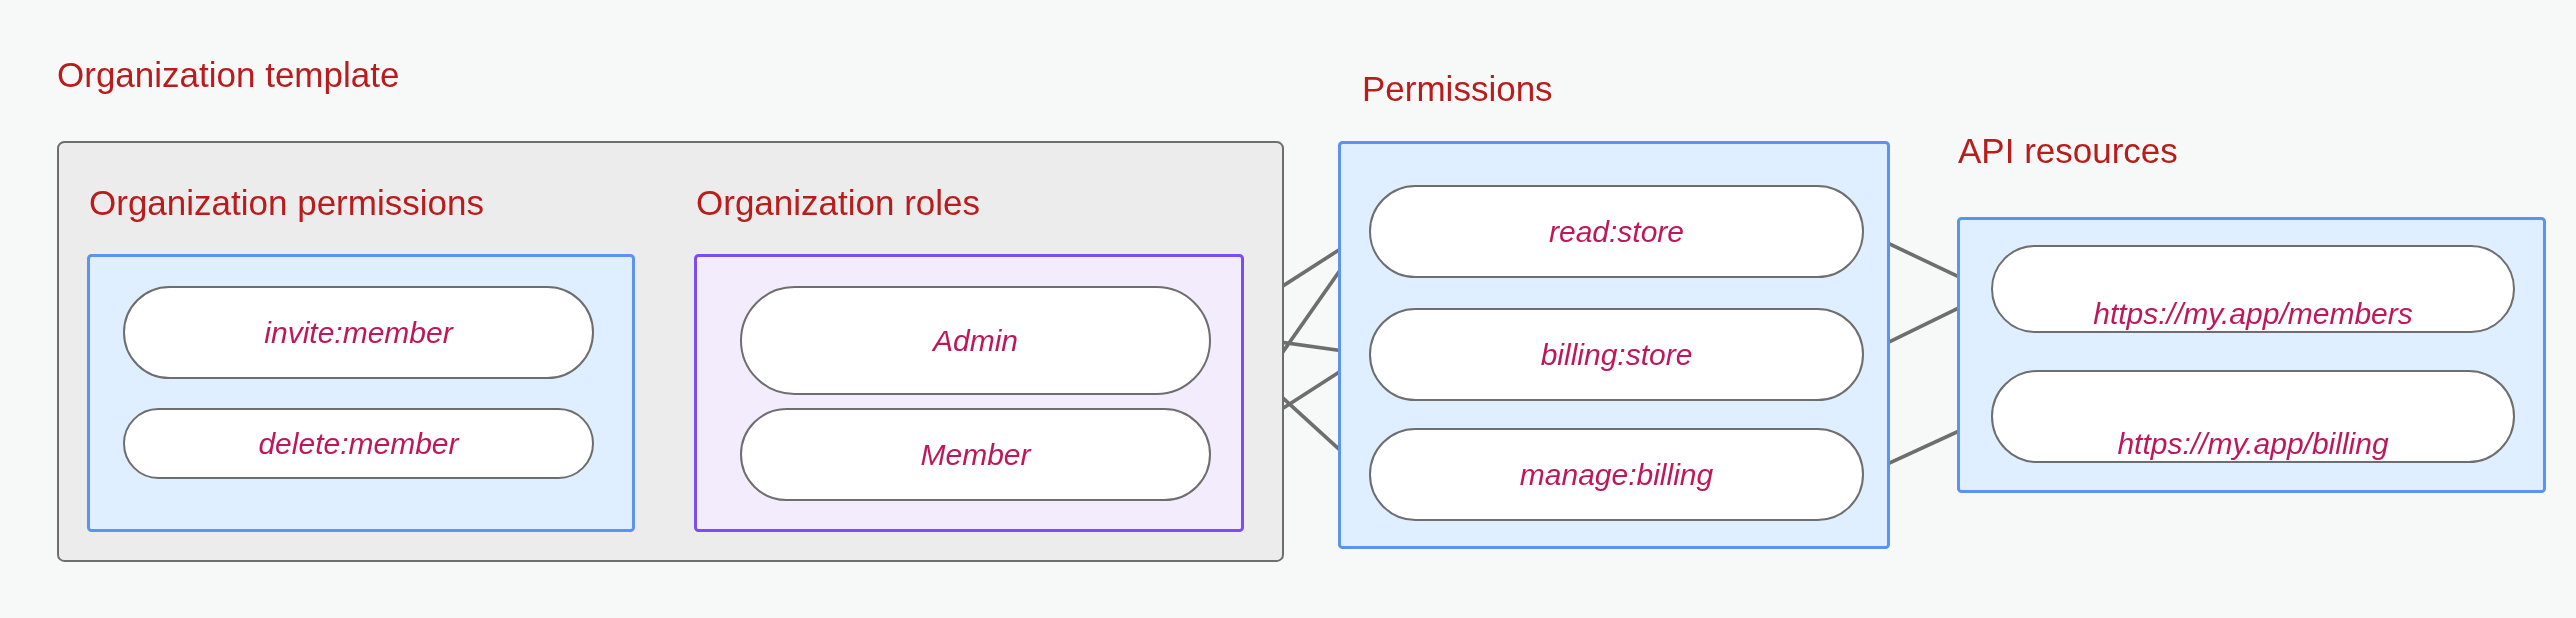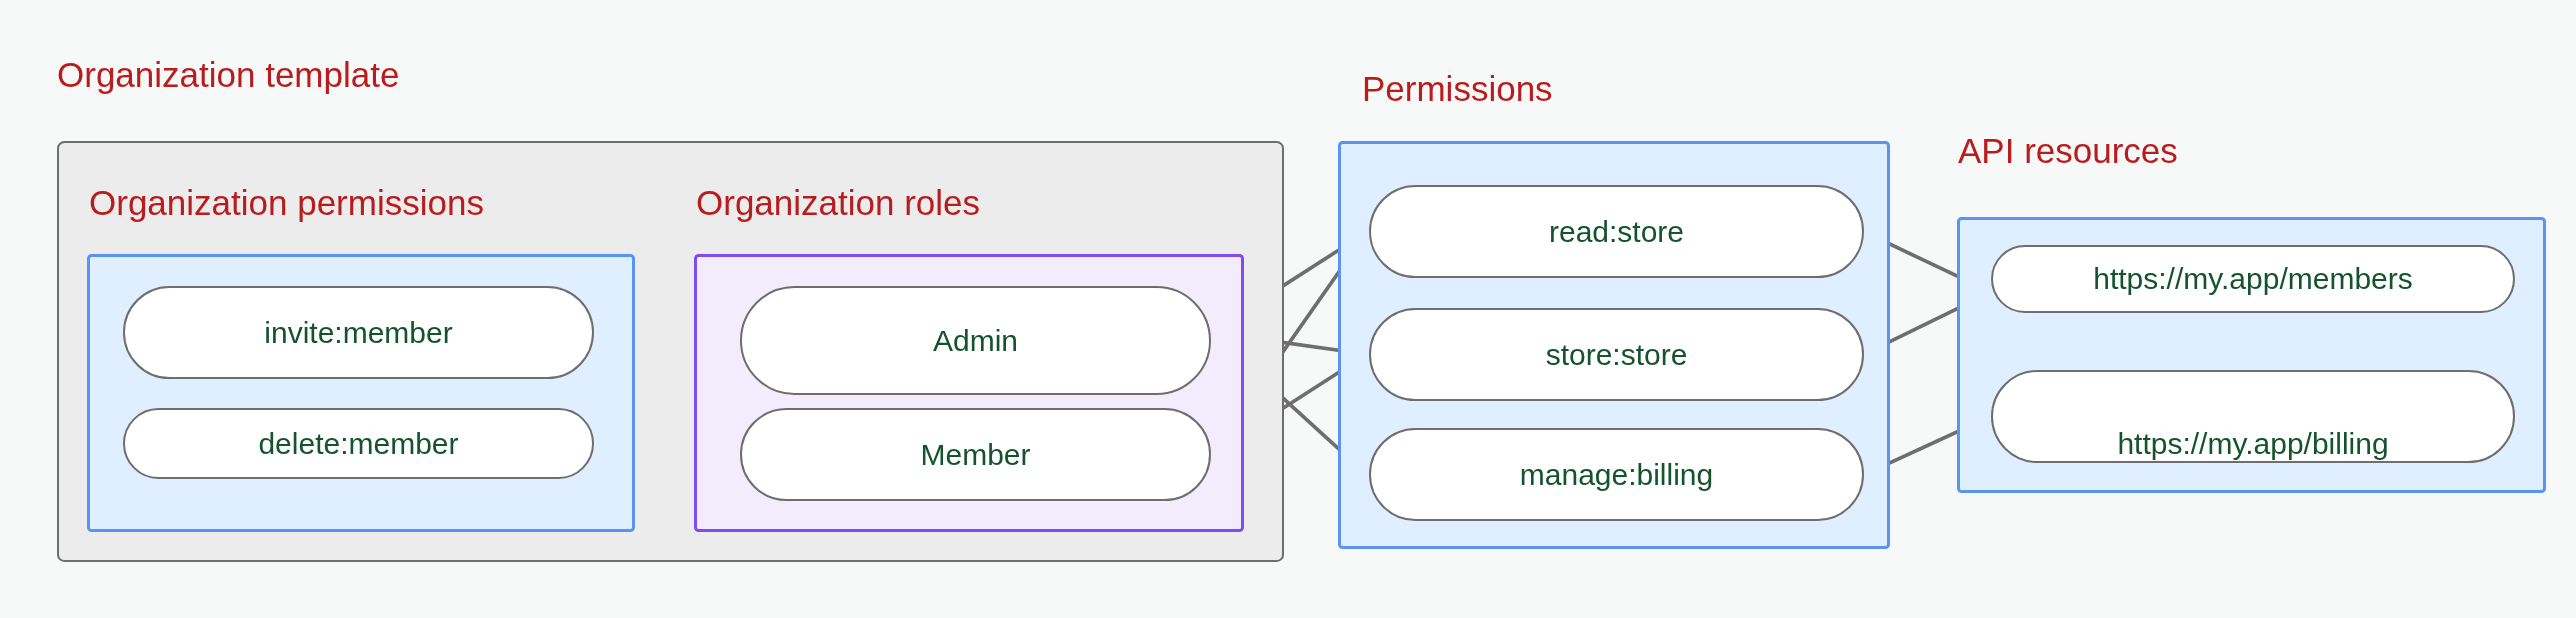--- a/index.html
+++ b/index.html
@@ -62,23 +62,24 @@
   .pill {
     position: absolute;
     box-sizing: border-box;
     border: 2.7px solid #6e6e6e;
     background: #ffffff;
     border-radius: 912px;
     display: flex;
     align-items: center;
     justify-content: center;
     font-size: 30px;
-    color: #14532d;
+    color: #be185d;
     white-space: nowrap;
     z-index: 4;
+    font-style: italic;
   }
   .pill-label {
     pointer-events: none;
   }
 </style>
 </head>
 <body>
 
 <div id="stage">
 
@@ -145,31 +146,31 @@
   </div>
 
   <div class="group-label" style="left:1338px; top:71px;margin-left:24px;">Permissions</div>
 
   <div class="inner-box blue" style="left:1338px; top:141px; width:552px; height:408px;"></div>
 
   <div class="pill" style="left:1369px; top:185px; width:495px; height:93px;">
     <span class="pill-label">read:store</span>
   </div>
   <div class="pill" style="left:1369px; top:308px; width:495px; height:93px;">
-    <span class="pill-label">store:store</span>
+    <span class="pill-label">billing:store</span>
   </div>
   <div class="pill" style="left:1369px; top:428px; width:495px; height:93px;align-items:center;">
     <span class="pill-label">manage:billing</span>
   </div>
 
   <div class="group-label" style="left:1958px; top:133px;">API resources</div>
 
   <div class="inner-box blue" style="left:1957px; top:217px; width:589px; height:276px;"></div>
 
-  <div class="pill" style="left:1991px; top:245px; width:524px; height:68px;">
+  <div class="pill" style="left:1991px; top:245px; width:524px; height:88px;align-items:flex-end;">
     <span class="pill-label">https://my.app/members</span>
   </div>
   <div class="pill" style="left:1991px; top:370px; width:524px; height:93px;align-items:flex-end;">
     <span class="pill-label">https://my.app/billing</span>
   </div>
 
 </div>
 
 
 </body></html>

